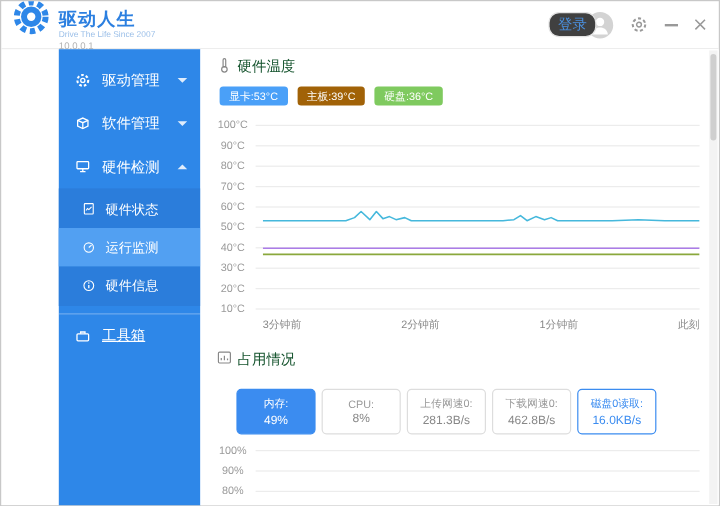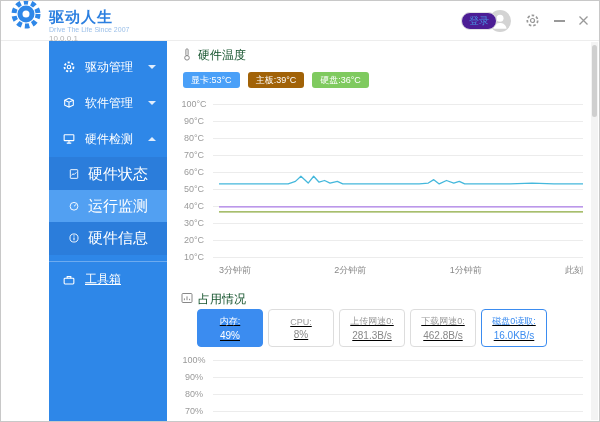--- a/index.html
+++ b/index.html
@@ -8,55 +8,55 @@
 
   
   .titlebar { height:40px; display:flex; align-items:center; justify-content:space-between; padding:0 10px 0 8px; border-bottom:1px solid #ededed; }
   .brand { display:flex; align-items:flex-start; gap:6px; }
   .brand-text { padding-top:12px; }
   .brand-title { color:#2b7fe0; font-weight:bold; font-size:15px; line-height:16px; letter-spacing:1px; }
   .brand-sub { color:#9bbfe8; font-size:7px; line-height:9px; }
   .brand-ver { color:#b3b3b3; font-size:8px; line-height:10px; }
   .win-controls { display:flex; align-items:center; gap:13px; }
   .login { display:flex; align-items:center; cursor:pointer; }
-  .login-label { font-size:10px; color:#4a90e0; background:#4c1d95; border:1px solid #e3e3e3; border-radius:9px; padding:1px 7px; margin-right:-8px; position:relative; z-index:2; }
+  .login-label { font-size:12px; color:#4a90e0; background:#404040; border:1px solid #e3e3e3; border-radius:9px; padding:1px 7px; margin-right:-8px; position:relative; z-index:2; }
   .avatar { width:22px; height:22px; border-radius:50%; background:#d3d3d3; overflow:hidden; display:flex; align-items:flex-end; justify-content:center; }
   .win-btn { color:#999; cursor:pointer; display:flex; align-items:center; }
   .min-line { display:block; width:11px; height:2px; background:#999; }
 
   
   .main { display:flex; height:381px;padding-left:48px; }
   .sidebar { width:118px; background:#2e87e8; color:#fff; padding-top:8px; flex-shrink:0; }
   .side-item { height:36px; display:flex; align-items:center; padding:0 11px 0 13px; font-size:12px; cursor:pointer; }
   .sicon { width:15px; height:14px; margin-right:8px; display:flex; align-items:center; flex-shrink:0; }
   .slabel { flex:1; }
   .caret-down { width:0; height:0; border-left:4px solid transparent; border-right:4px solid transparent; border-top:4px solid rgba(255,255,255,.85); }
   .caret-up { width:0; height:0; border-left:4px solid transparent; border-right:4px solid transparent; border-bottom:4px solid rgba(255,255,255,.85); }
   .badge { min-width:14px; height:14px; border-radius:7px; background:#f5504e; color:#fff; font-size:9px; display:flex; align-items:center; justify-content:center; padding:0 3px; }
   .submenu { background:#2b7ddb; padding:1px 0; }
-  .sub-item { height:32px; display:flex; align-items:center; padding-left:19px; font-size:15px; cursor:pointer; }
+  .sub-item { height:32px; display:flex; align-items:center; padding-left:19px; font-size:11px; cursor:pointer; }
   .sub-item .sicon { margin-right:7px; width:13px; }
   .sub-item.selected { background:#52a0f2; }
   .side-item.toolbox { border-top:1px solid rgba(255,255,255,.3); margin-top:6px;text-decoration:underline; }
 
   
   .content { flex:1; padding:2px 16px 0 14px; position:relative; background:#fff; }
   .section-header { display:flex; align-items:center; gap:5px; font-size:12px; color:#14532d; margin-top:4px; }
   .usage-header { margin-top:14px; }
   .legend { display:flex; gap:8px; margin:8px 0 0 2px; }
   .chip { color:#fff; font-size:9px; padding:3px 8px; border-radius:3px; line-height:10px; cursor:pointer; }
   .chart-wrap { position:relative; height:154px; margin-top:16px; }
   .chart2 { margin-top:13px; height:70px; position:relative; }
   .tick { position:absolute; left:0; right:0; height:0; display:flex; align-items:center; }
   .tick-label { width:32px; text-align:center; padding-right:6px; font-size:9px; color:#9a9a9a; flex-shrink:0; }
   .tick-line { flex:1; height:1px; background:#ececec; }
   .plot { position:absolute; left:38px; top:0; width:calc(100% - 38px); height:153px; }
   .plot2 { height:68px; }
   .xlabels { display:flex; justify-content:space-between; margin:6px 0 0 38px; font-size:9px; color:#888; }
-  .cards { display:flex; gap:5px; margin:1px 0 0 16px;text-decoration:underline; }
+  .cards { display:flex; gap:5px; margin:16px 0 0 16px; }
   .card { width:66px; height:38px; border:1px solid #ddd; border-radius:4px; background:#fff; display:flex; flex-direction:column; align-items:center; justify-content:center; gap:2px; cursor:pointer; }
   .card-title { font-size:9px; color:#999; }
   .card-value { font-size:10px; color:#888; }
   .card.filled { background:#3b8cf0; border-color:#3b8cf0; }
   .card.filled .card-title, .card.filled .card-value { color:#fff; }
   .card.outline { border-color:#3b8cf0; }
   .card.outline .card-title, .card.outline .card-value { color:#3b8cf0; }
 
   
   .scrollbar { position:absolute; right:1px; top:41px; bottom:1px; width:7px; background:#f3f3f3; cursor:pointer; }

